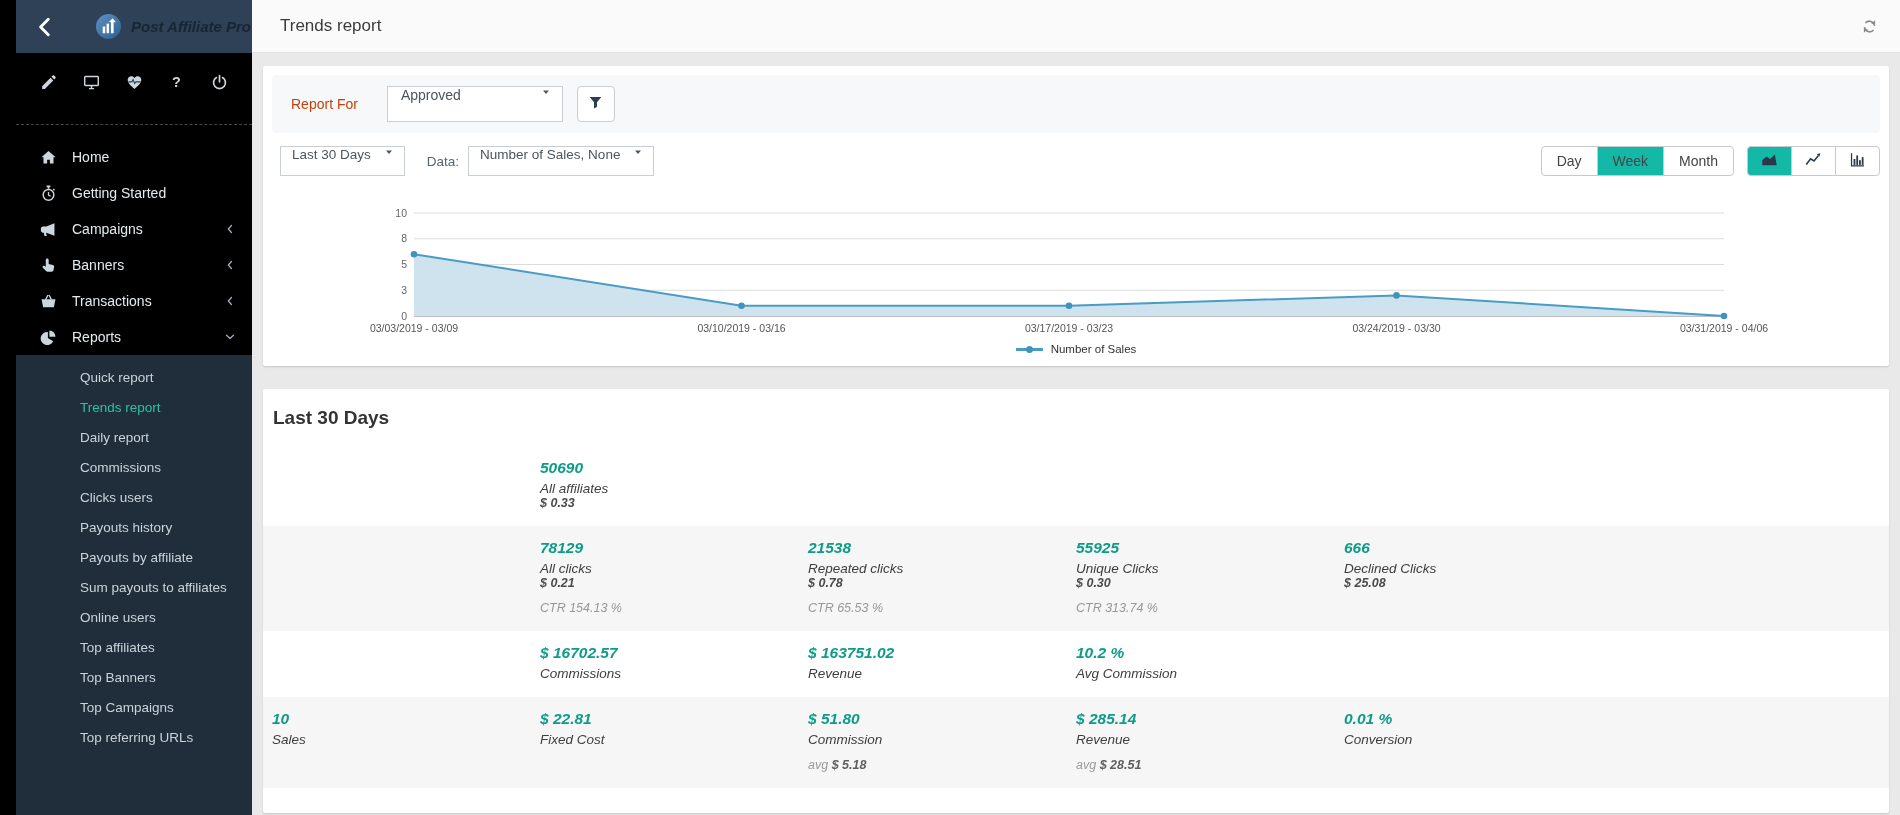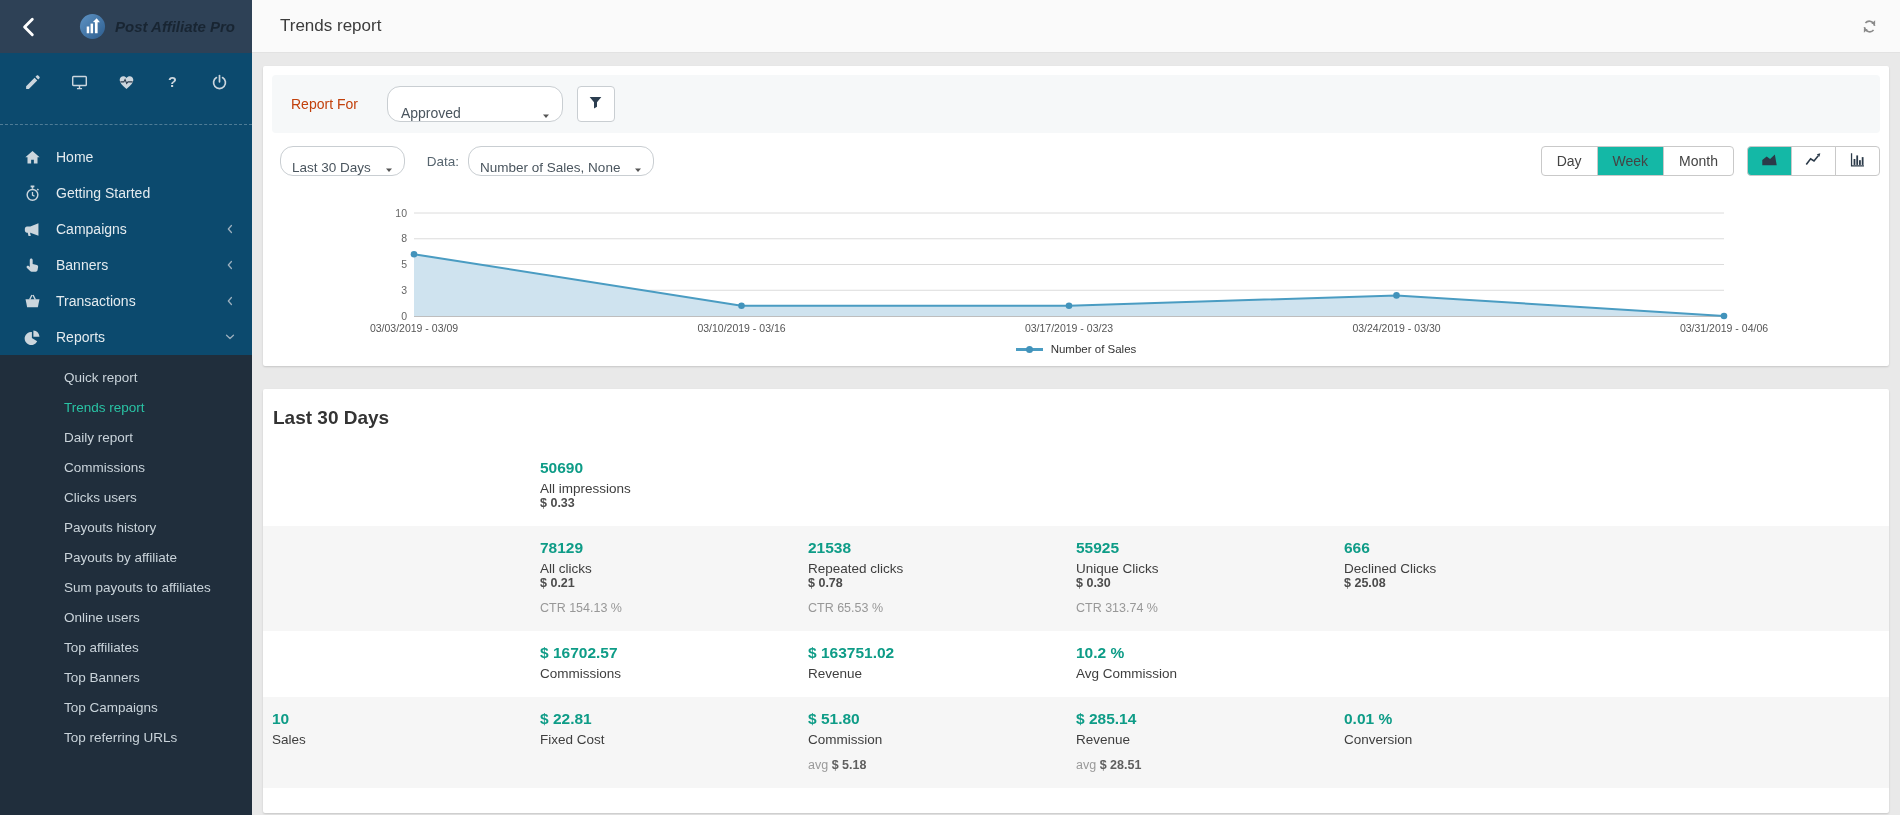--- a/index.html
+++ b/index.html
@@ -1,21 +1,21 @@
 <!DOCTYPE html>
 <html><head>
 <meta charset="utf-8">
 <style>
   * { margin:0; padding:0; box-sizing:border-box; }
   html,body { width:1900px; height:815px; overflow:hidden; }
   body { font-family:"Liberation Sans", sans-serif; background:#e9e9e9; }
   .app { display:flex; width:1900px; height:815px; }
 
   
-  .sidebar { width:252px; flex-shrink:0; background:#0c4a6e; display:flex; flex-direction:column; }
+  .sidebar { width:252px; flex-shrink:0; background:#000000; display:flex; flex-direction:column;padding-left:16px; }
   .sidebar-top { height:53px; background:#2e4156; display:flex; align-items:center; padding:0 12px; flex-shrink:0; }
   .back-btn { width:22px; height:22px; color:#fff; cursor:pointer; margin-left:6px; }
   .back-btn svg { width:22px; height:22px; }
   .logo-badge { width:27px; height:27px; margin-left:39px; flex-shrink:0; }
   .logo-text { font-size:15px; font-weight:bold; font-style:italic; color:rgba(8,14,22,.55); margin-left:9px; white-space:nowrap; }
   .toolbar { height:58px; display:flex; align-items:center; justify-content:space-between; padding:0 24px; flex-shrink:0; }
   .tool-btn { color:#ccd6de; cursor:pointer; display:flex; }
   .tool-btn svg { width:17px; height:17px; }
   .side-divider { border-top:1px dashed rgba(255,255,255,.28); margin:13px 0 14px; }
   .nav-item { height:36px; display:flex; align-items:center; padding:0 16px 0 24px; font-size:14px; color:#e4ebef; cursor:pointer; flex-shrink:0; }
@@ -34,21 +34,21 @@
   .page-title { font-size:17px; color:#3c3c3c; }
   .refresh-btn { margin-left:auto; color:#8a8a8a; cursor:pointer; display:flex; }
   .refresh-btn svg { width:17px; height:17px; }
   .content { flex:1; padding:13px 11px 0; overflow:hidden; }
   .card { background:#fff; border-radius:2px; box-shadow:0 1px 2px rgba(0,0,0,.15); }
 
   
   .card-chart { padding:9px 9px 4px; }
   .filter-row { background:#f6f8f9; border-radius:4px; height:58px; display:flex; align-items:center; padding:0 12px 0 19px; }
   .filter-label { font-size:14px; color:#c2410c; margin-right:29px; }
-  .select { background:#fff; border:1px solid #c9ced2; border-radius:13px; height:36px; display:flex; align-items:flex-end; padding:0 11px 0 13px; font-size:14px; color:#4a555e; cursor:pointer; }
+  .select { background:#fff; border:1px solid #c9ced2; border-radius:0; height:36px; display:flex; align-items:flex-start; padding:0 11px 0 13px; font-size:14px; color:#4a555e; cursor:pointer; }
   .select .caret { margin-left:auto; color:#555; display:flex; }
   .select .caret svg { width:10px; height:10px; }
   .select.w-report { width:176px; }
   .filter-btn { width:38px; height:36px; margin-left:14px; background:#fff; border:1px solid #c9ced2; border-radius:4px; display:flex; align-items:center; justify-content:center; cursor:pointer; color:#2c3e50; }
   .filter-btn svg { width:15px; height:15px; }
   .controls-row { display:flex; align-items:center; margin-top:13px; padding-left:8px; height:30px; }
   .select.sm { height:30px; font-size:13.5px; padding:0 10px 0 11px; }
   .select.sm .caret { margin-left:13px; }
   .data-label { margin:0 9px 0 22px; font-size:13.5px; color:#57656f; }
   .btn-group { display:flex; margin-left:auto; }
@@ -61,21 +61,21 @@
   .pbtn.ic svg { width:17px; height:17px; }
   .chart-area { margin:25px 0 0 97px; }
   .legend-row { display:flex; justify-content:center; align-items:center; margin:1px 0 7px; }
   .legend-line { width:27px; height:3px; background:#4a9cc2; position:relative; margin-right:8px; }
   .legend-dot { position:absolute; left:10px; top:-2px; width:7px; height:7px; border-radius:50%; background:#4293bb; }
   .legend-label { font-size:11.5px; color:#333; }
 
   
   .card-stats { margin-top:23px; padding-top:12px; min-height:424px; }
   .stats-title { font-size:19px; font-weight:bold; color:#333; margin:6px 0 17px 10px; }
-  .stat-row { display:grid; grid-template-columns:repeat(5,268px); padding:13px 8px 16px 9px; }
+  .stat-row { display:grid; grid-template-columns:repeat(5,268px); padding:13px 8px 16px 9px;font-style:italic; }
   .stat-row.shaded { background:#f6f6f6; }
   .cell-value { font-size:15.5px; font-weight:bold; color:#0e9c87; }
   .cell-label { font-size:13.5px; color:#3e3e3e; margin-top:4px; }
   .cell-sub { font-size:12.5px; font-weight:bold; color:#4c4c4c; }
   .cell-sub2 { font-size:12.5px; color:#989898; margin-top:11px; }
   .cell-avg { font-size:12.5px; color:#9a9a9a; margin-top:11px; }
   .cell-avg b { color:#5f5f5f; }
 </style>
 </head>
 <body>
@@ -348,21 +348,21 @@
         </div>
       </section>
 
       <section class="card card-stats">
         <h2 class="stats-title">Last 30 Days</h2>
         <div id="stats-rows">
             <div class="stat-row">
               <div></div>
               <div>
                 <div class="cell-value">50690</div>
-                <div class="cell-label">All impressions</div>
+                <div class="cell-label">All affiliates</div>
                 <div class="cell-sub">$ 0.33</div>
               </div>
               <div></div>
             </div>
             <div class="stat-row shaded">
               <div></div>
               <div>
                 <div class="cell-value">78129</div>
                 <div class="cell-label">All clicks</div>
                 <div class="cell-sub">$ 0.21</div>

